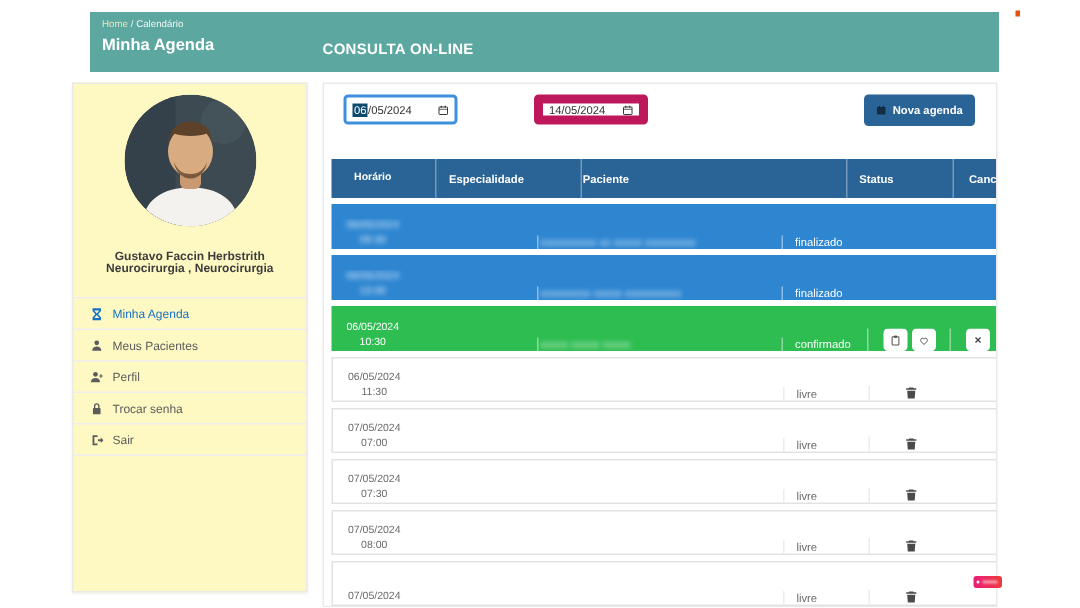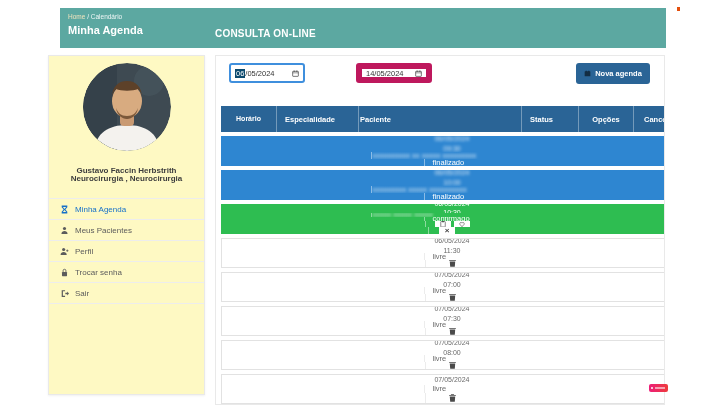--- a/index.html
+++ b/index.html
@@ -41,22 +41,22 @@
   .cal-ic svg{width:7px;height:7px;}
   .btn-nova{position:absolute;right:14px;top:7px;height:21px;width:74px;background:#2a6496;border:none;
             border-radius:3px;color:#fff;font-size:7.5px;font-weight:bold;display:flex;align-items:center;
             justify-content:center;gap:4px;cursor:pointer;font-family:inherit;}
   .btn-nova .ic{display:inline-flex;color:rgba(0,0,0,.55);}
   .btn-nova .ic svg{width:7px;height:7px;}
 
   
   .table{position:absolute;left:5px;top:50px;width:462px;}
   .thead{display:flex;height:26px;background:#2a6496;color:#fff;font-size:7.5px;font-weight:bold;
-         align-items:stretch;margin-bottom:4px;}
-  .trow{display:flex;height:30px;align-items:center;margin-bottom:4px;font-size:7.5px;box-sizing:border-box;flex-direction:column;}
+         align-items:stretch;margin-bottom:4px;justify-content:space-between;}
+  .trow{display:flex;height:30px;align-items:flex-end;margin-bottom:4px;font-size:7.5px;box-sizing:border-box;}
   .trow.white{background:#fff;border:1px solid #e2e2e2;color:#6a6a6a;}
   .trow.blue{background:#2e86d1;color:#fff;}
   .trow.green{background:#2ebd51;color:#fff;}
   .c{display:flex;align-items:center;box-sizing:border-box;overflow:hidden;}
   .c1{width:55px;flex-direction:column;justify-content:center;text-align:center;font-size:7px;line-height:1.4;}
   .c2{width:82px;padding-left:8px;}
   .c3{width:163px;padding-left:1px;}
   .c4{width:57px;padding-left:8px;}
   .c5{width:55px;justify-content:center;gap:3px;}
   .c6{width:48px;padding-left:10px;}
@@ -199,21 +199,20 @@
       </span>
       <span>Nova agenda</span>
     </button>
 
     <div class="table">
       <div class="thead">
         <div class="c c1">Horário</div>
         <div class="c c2">Especialidade</div>
         <div class="c c3">Paciente</div>
         <div class="c c4">Status</div>
-        <div class="c c5">Opções</div>
         <div class="c c6">Cancelar</div>
       </div>
 
       <div class="trow blue">
         <div class="c c1">
             <span class="redact">06/05/2024</span>
             <span class="redact">09:30</span>
           </div>
         <div class="c c2"></div>
         <div class="c c3">

